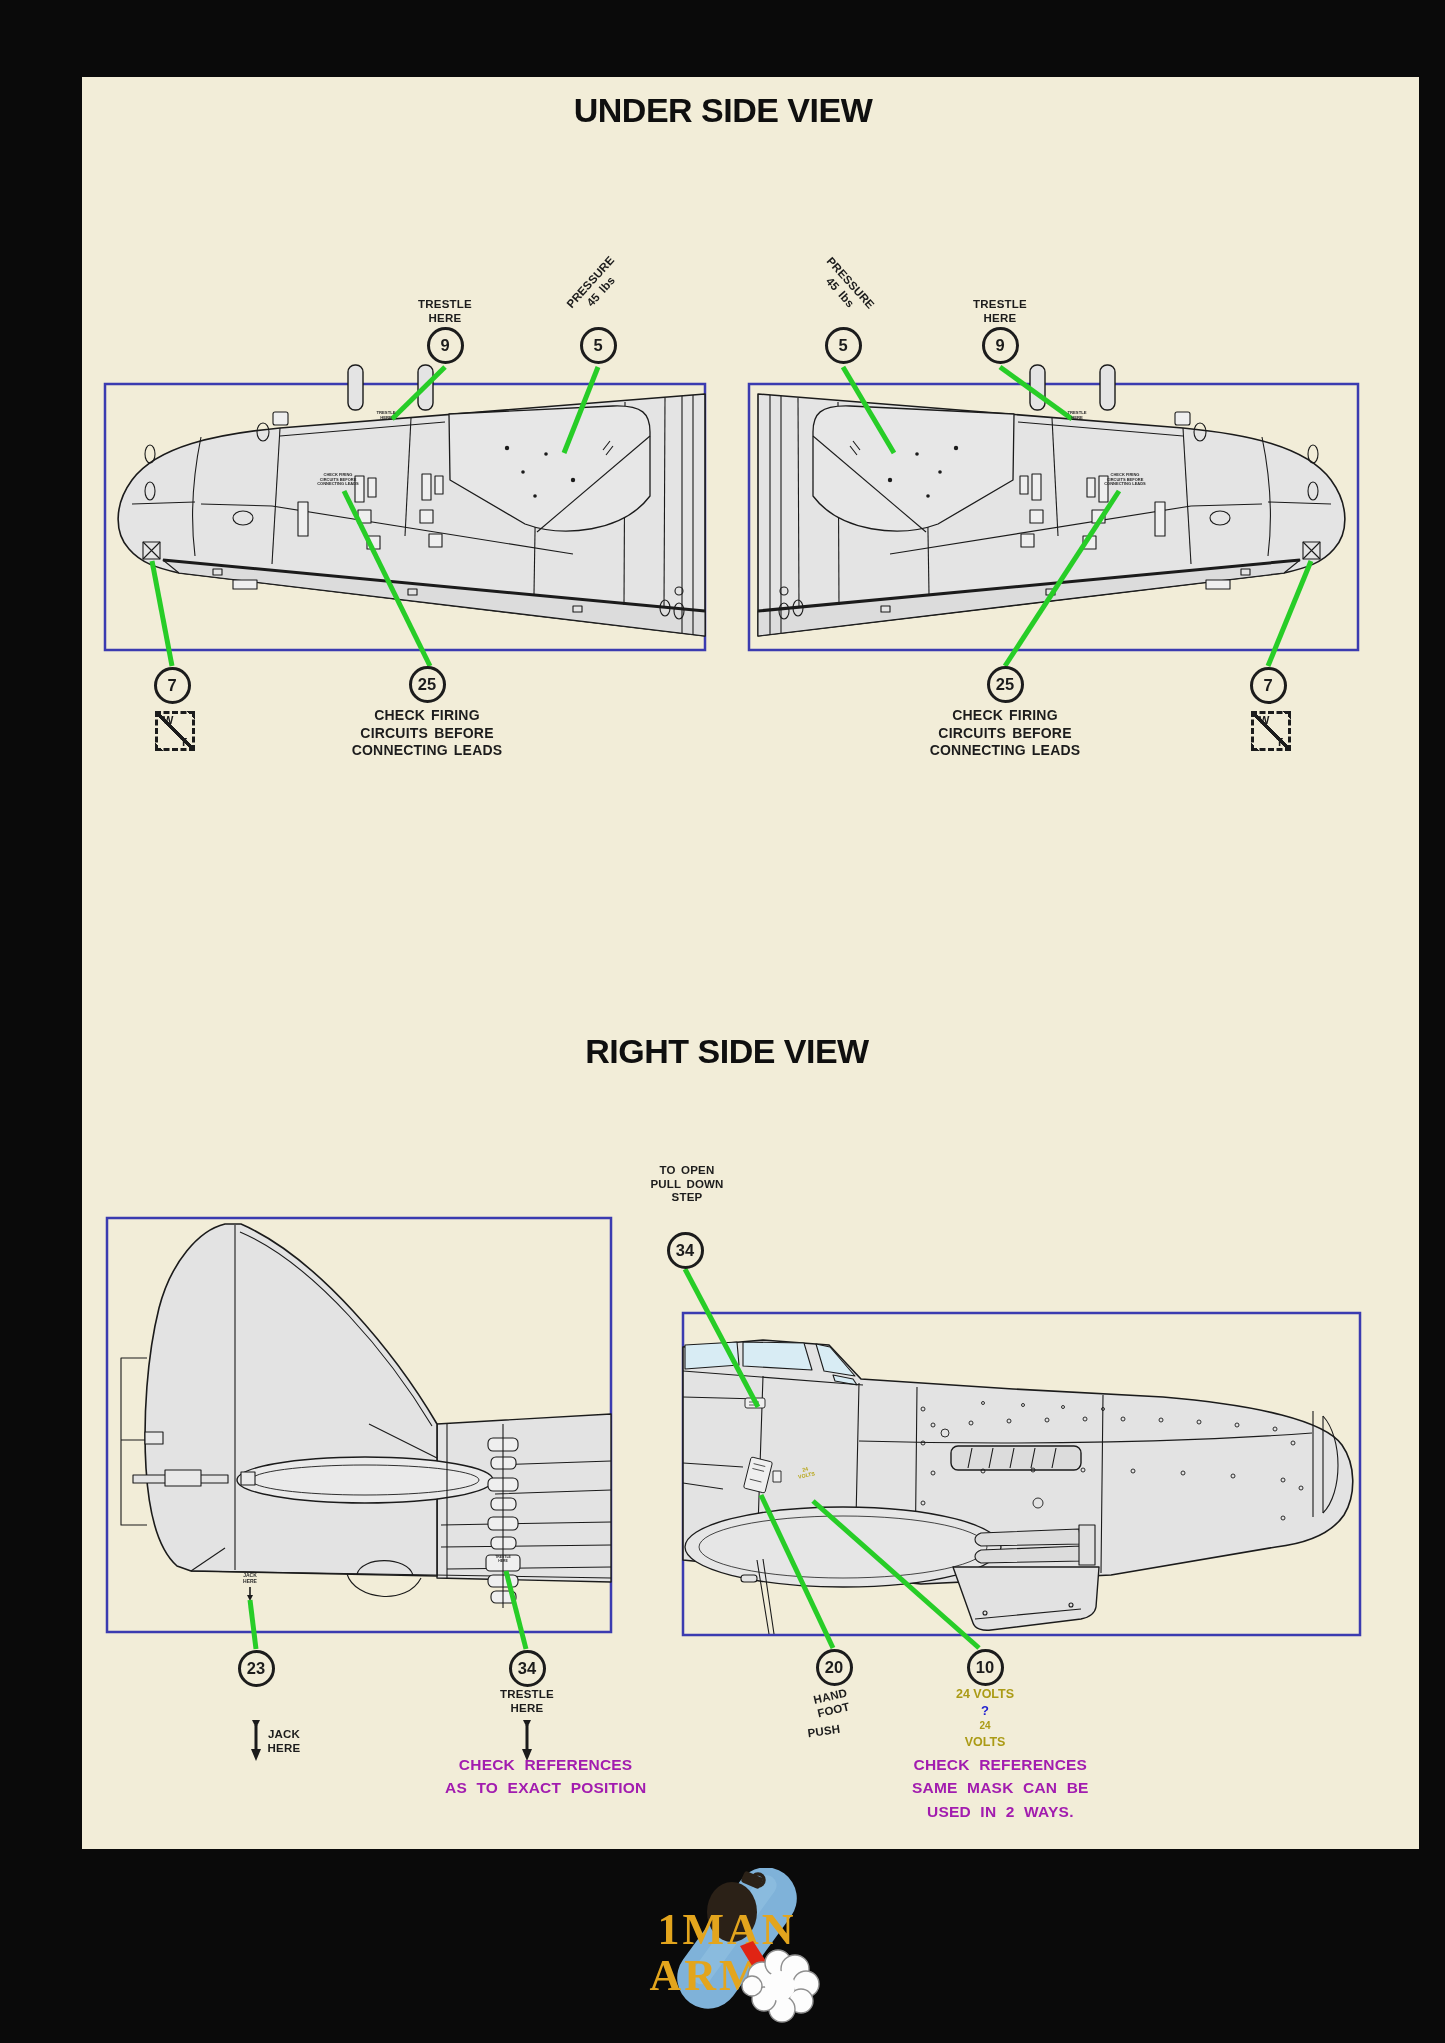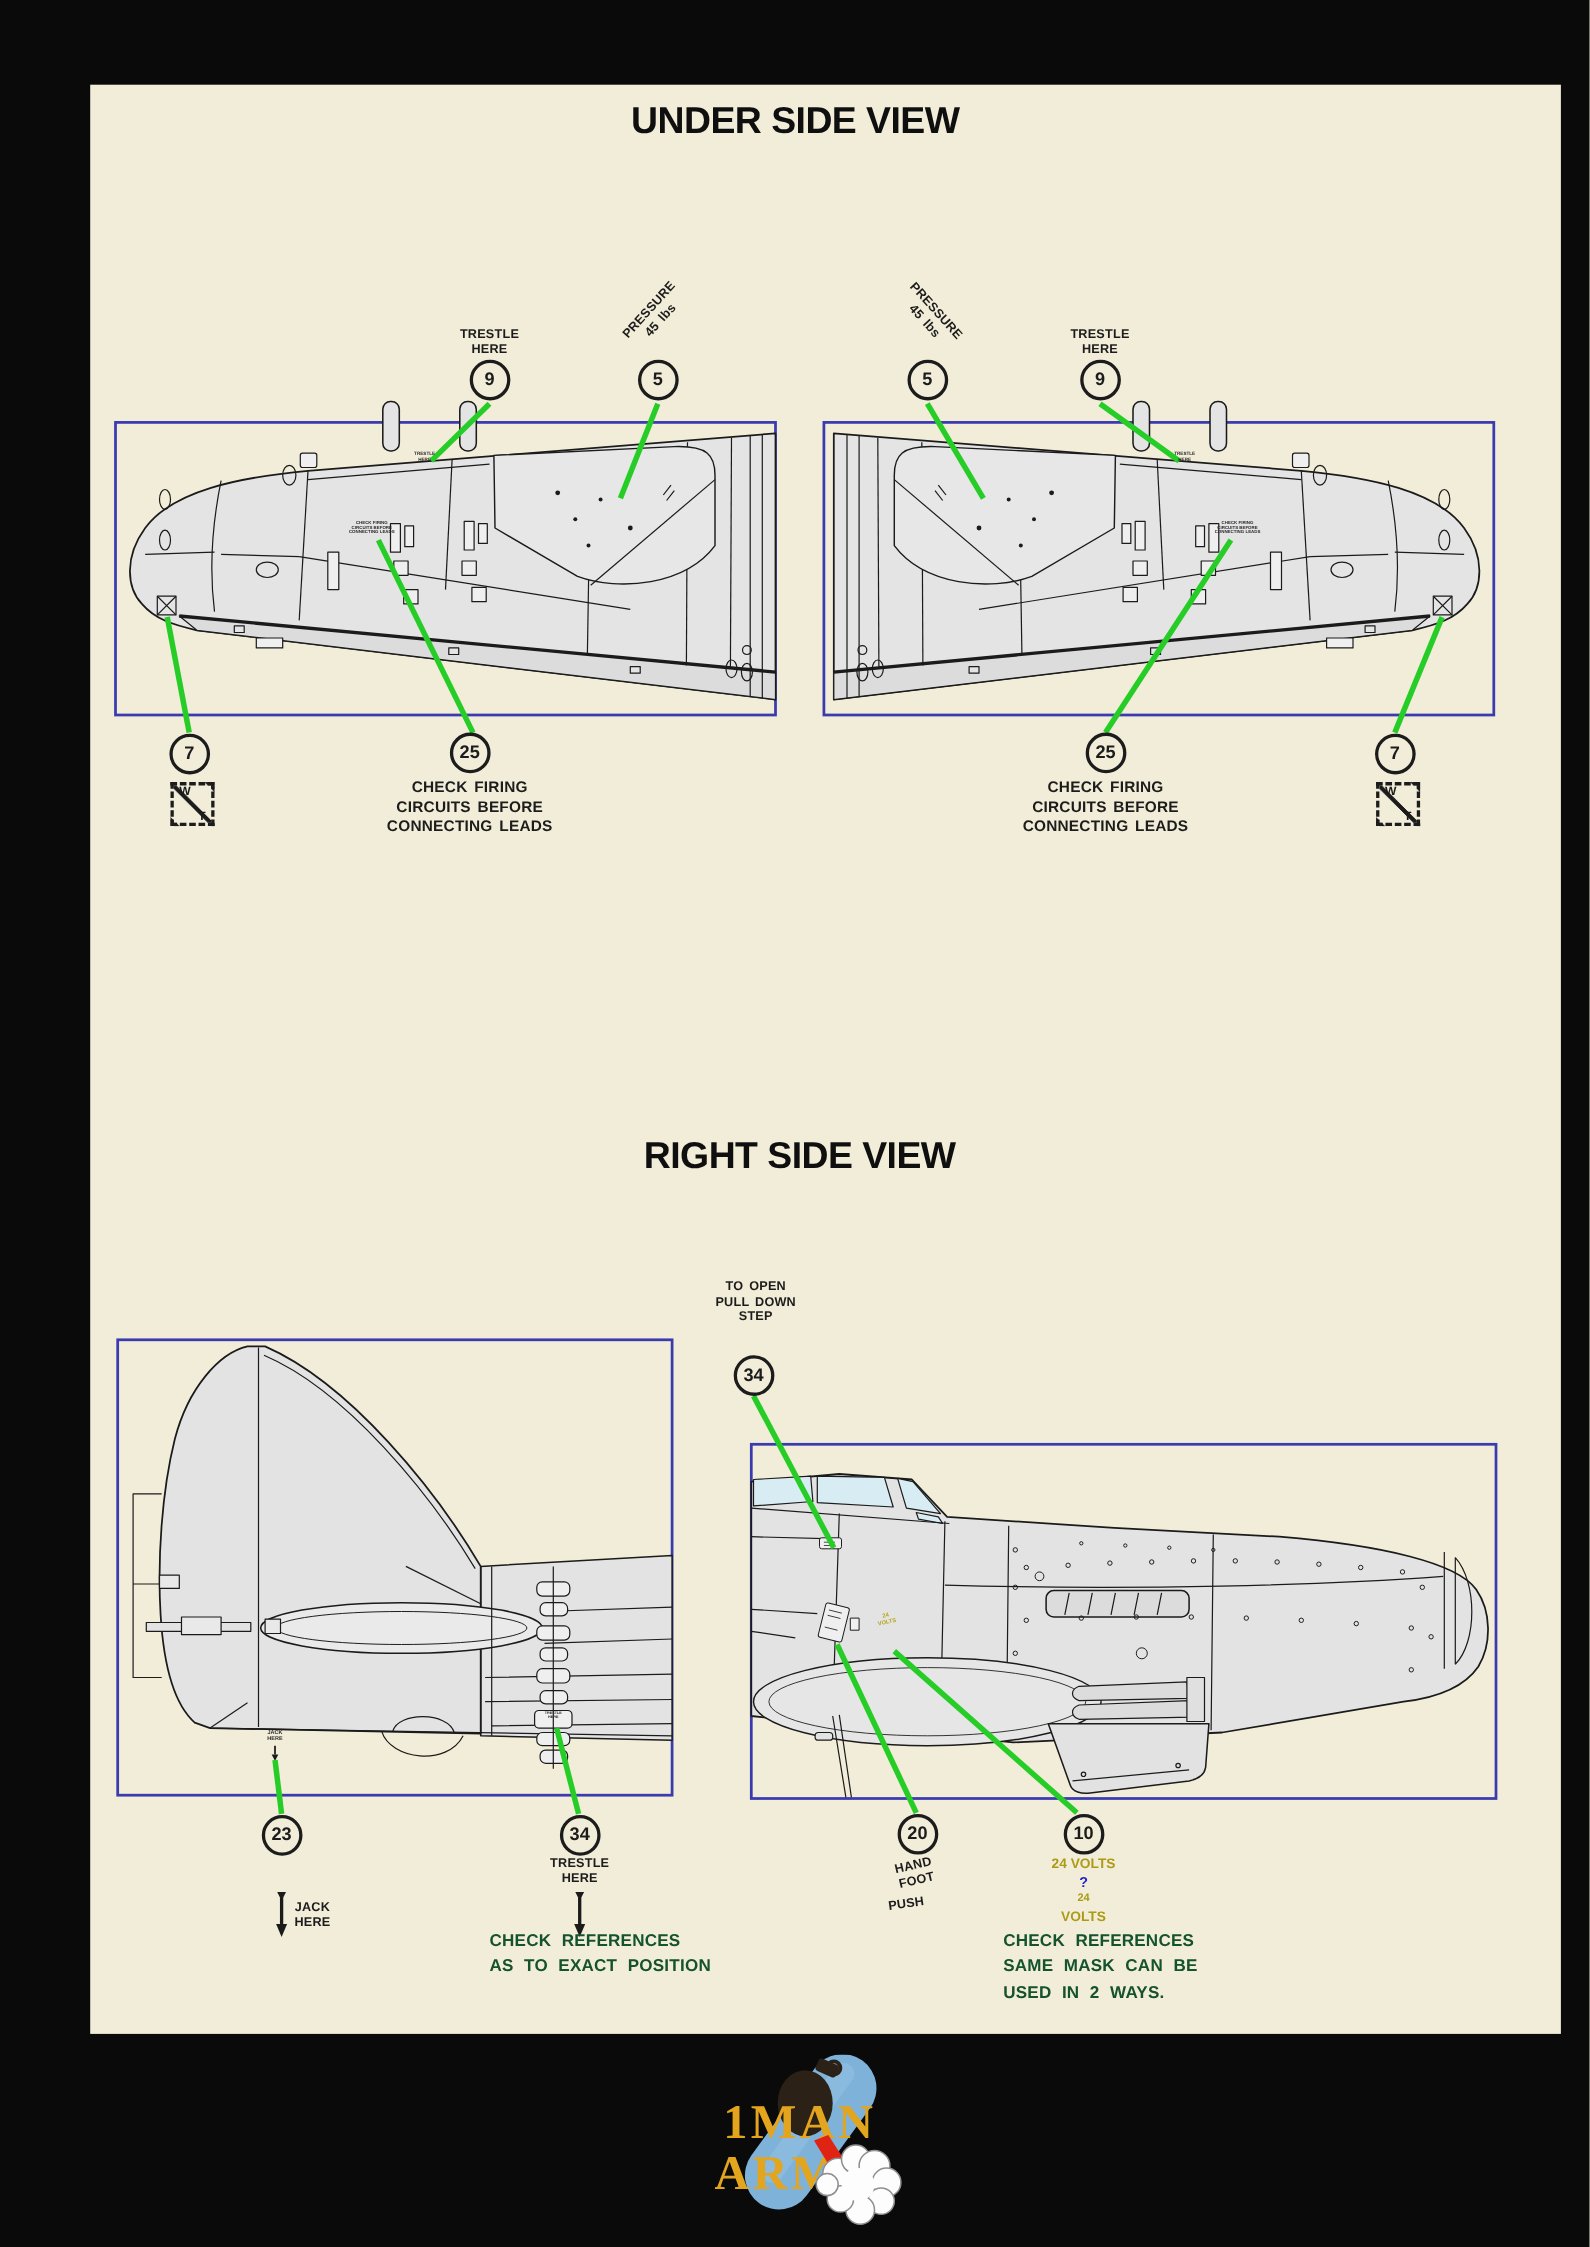--- a/index.html
+++ b/index.html
@@ -26,23 +26,24 @@
   }
   .lbl{
     position:absolute;transform:translateX(-50%);text-align:center;
     font-weight:bold;font-size:11.5px;line-height:1.18;letter-spacing:.2px;word-spacing:2px;
     color:#1c1c1c;white-space:pre-line;
   }
   .lbl.big{font-size:14px;line-height:1.25;}
   .rotl{transform:translate(-50%,-50%) rotate(-48deg);}
   .rotr{transform:translate(-50%,-50%) rotate(48deg);}
   .note{
-    position:absolute;font-weight:bold;color:#14532d;
+    position:absolute;font-weight:bold;color:#a21caf;
     font-size:15.5px;line-height:1.5;letter-spacing:.2px;word-spacing:5px;
     white-space:pre-line;
+    text-align:center;
   }
   .oliv{color:#ab9b16;}
   .vline{position:absolute;transform:translateX(-50%);font-weight:bold;text-align:center;white-space:nowrap;}
   .micro{
     position:absolute;transform:translateX(-50%);text-align:center;
     font-weight:bold;color:#2a2a2a;white-space:pre-line;line-height:1.15;letter-spacing:0;
   }
   .wt{
     position:absolute;width:40px;height:40px;box-sizing:border-box;
     border:3px dashed #1c1c1c;

